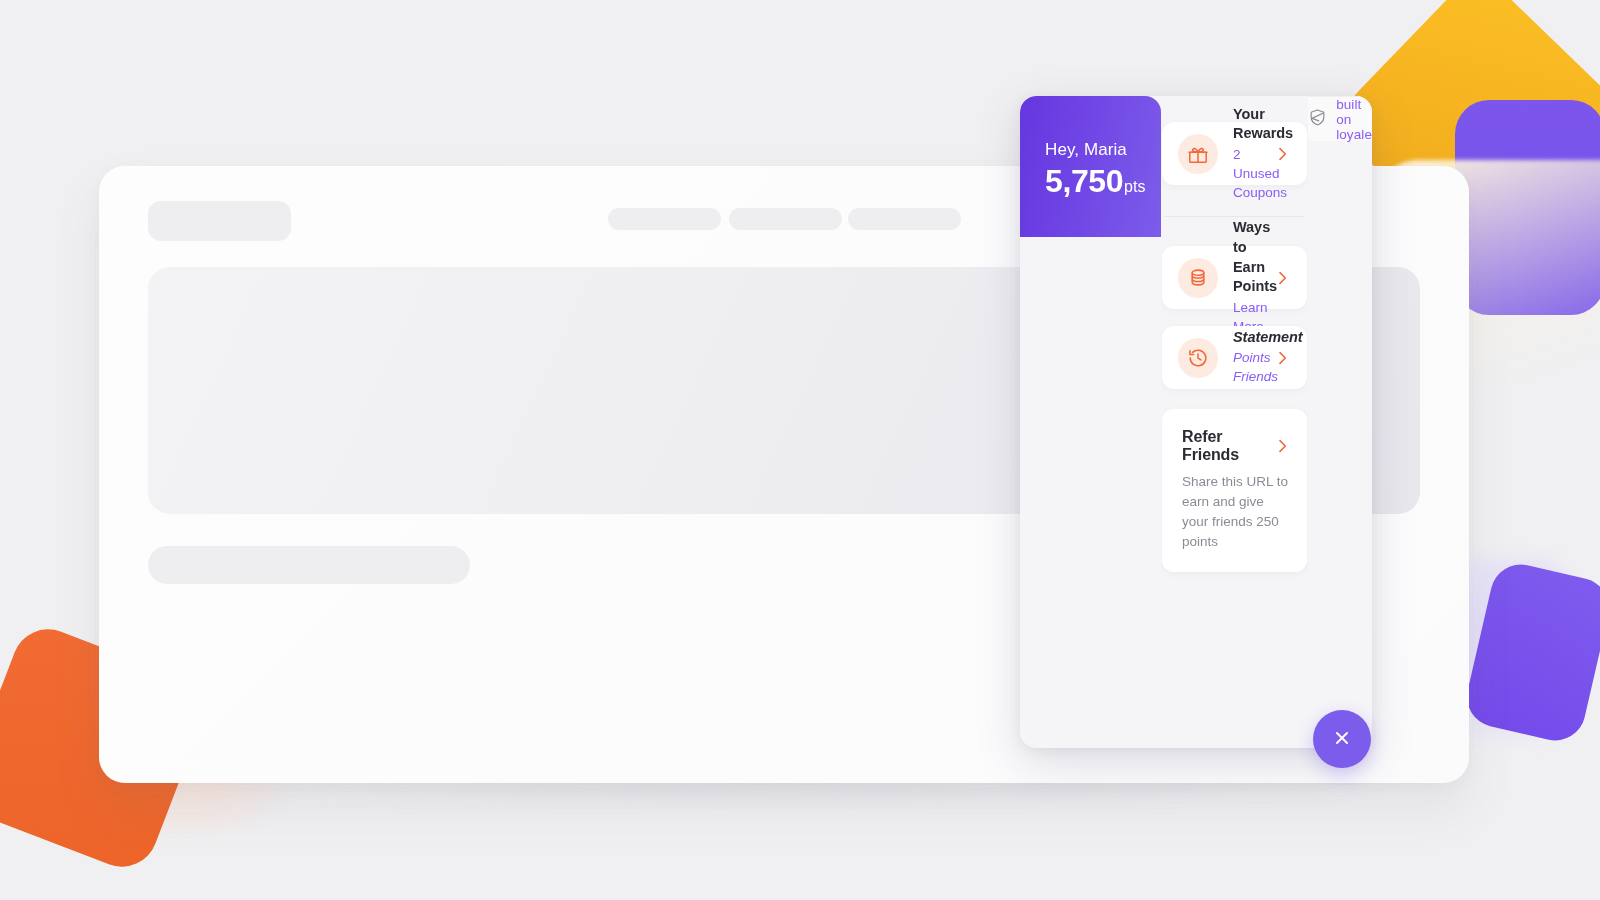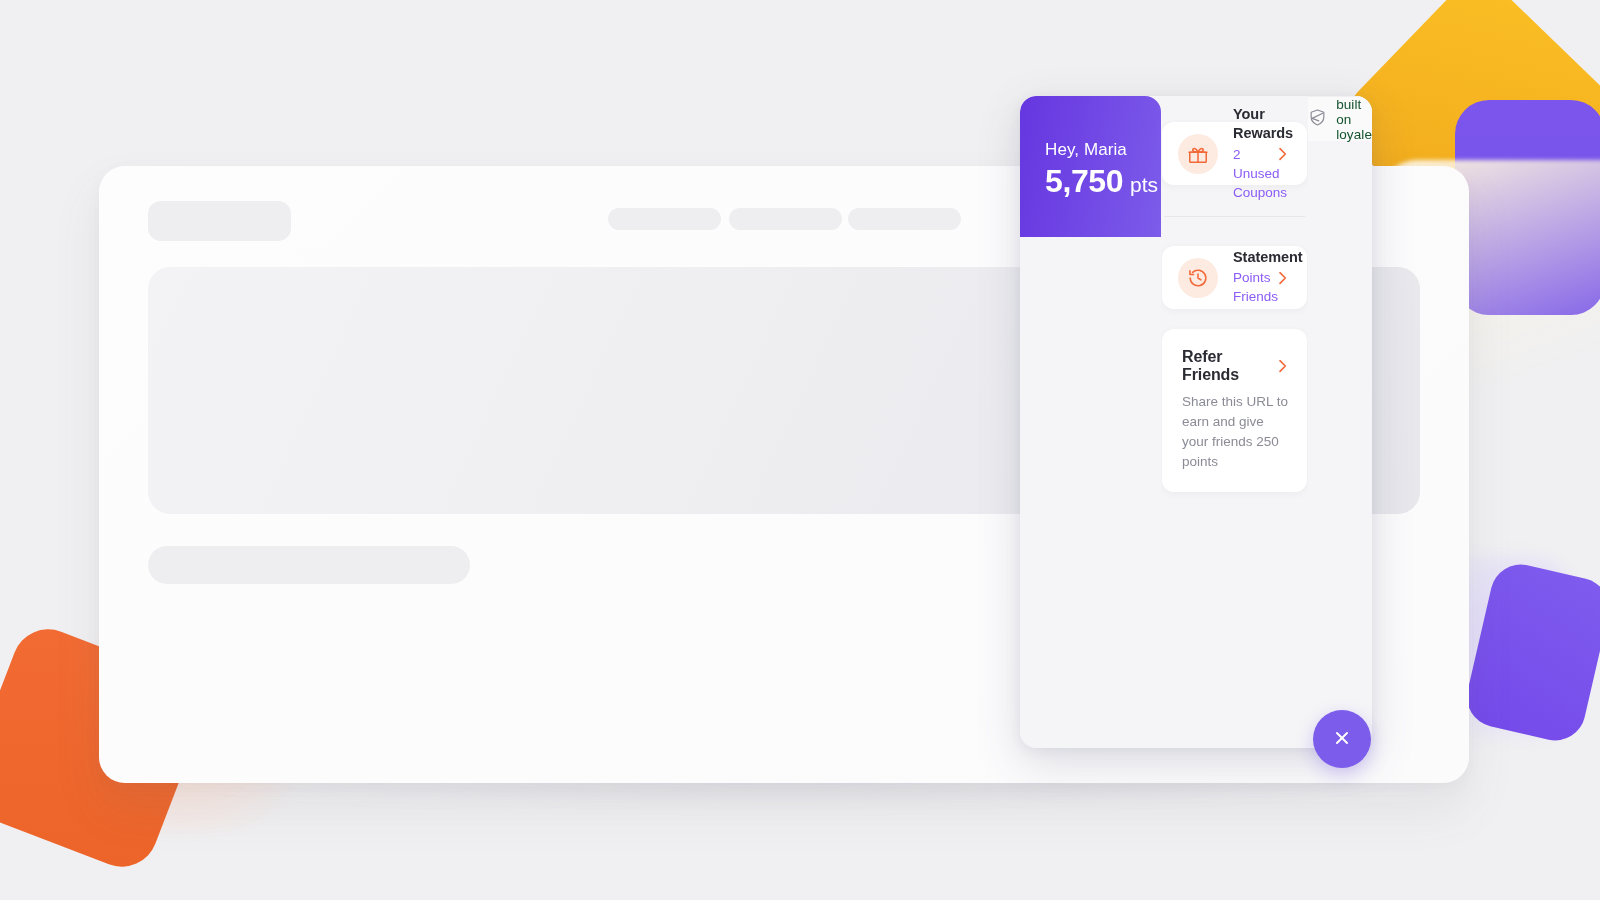--- a/index.html
+++ b/index.html
@@ -166,23 +166,23 @@
   .points-value {
     color: #ffffff;
     font-size: 32px;
     font-weight: 700;
     letter-spacing: -0.4px;
     line-height: 1.05;
   }
 
   .points-unit {
     color: #ffffff;
-    font-size: 21px;
+    font-size: 16px;
     font-weight: 400;
-    margin-left: 7px;
+    margin-left: 1px;
   }
 
   .widget-body {
     flex: 1 1 auto;
     position: relative;
     background: #f5f5f7;
     padding: 0 1px;
     overflow: hidden;
   }
 
@@ -198,21 +198,21 @@
   }
 
   .card-first { margin-top: 26px; }
 
   .divider {
     height: 1px;
     background: #e7e7ea;
     margin: 31px 2px 29px 2px;
   }
 
-  .card-gap { margin-top: 17px; }
+  .card-gap { margin-top: 17px; font-style: italic; }
 
   .icon-circle {
     width: 40px;
     height: 40px;
     flex: 0 0 40px;
     border-radius: 50%;
     background: #fdeae1;
     display: flex;
     align-items: center;
     justify-content: center;
@@ -281,21 +281,21 @@
     background: #fafafb;
     display: flex;
     align-items: center;
     justify-content: center;
     gap: 9px;
     border-top: 1px solid #f0f0f2;
   }
 
   .footer-text {
     font-size: 13.5px;
-    color: #14532d;
+    color: #8b5cf6;
     letter-spacing: 0.1px;
   }
 
   
   .fab-close {
     position: absolute;
     left: 1313px;
     top: 710px;
     width: 58px;
     height: 58px;
@@ -374,20 +374,39 @@
         </div>
         <span class="chev">
           <svg width="16" height="16" viewBox="0 0 24 24" fill="none" stroke="#f2693a" stroke-width="2.4" stroke-linecap="round" stroke-linejoin="round">
             <polyline points="9 4 17 12 9 20"></polyline>
           </svg>
         </span>
       </div>
 
       <div class="divider"></div>
 
+      <div class="card">
+        <div class="icon-circle">
+          <svg width="22" height="22" viewBox="0 0 24 24" fill="none" stroke="#f2693a" stroke-width="1.7" stroke-linecap="round" stroke-linejoin="round">
+            <ellipse cx="12" cy="6.2" rx="6.3" ry="2.8"></ellipse>
+            <path d="M5.7 6.2v3.1c0 1.55 2.82 2.8 6.3 2.8s6.3-1.25 6.3-2.8V6.2"></path>
+            <path d="M5.7 9.9v3.1c0 1.55 2.82 2.8 6.3 2.8s6.3-1.25 6.3-2.8V9.9"></path>
+            <path d="M5.7 13.6v3.1c0 1.55 2.82 2.8 6.3 2.8s6.3-1.25 6.3-2.8v-3.1"></path>
+          </svg>
+        </div>
+        <div class="card-text">
+          <div class="card-title">Ways to Earn Points</div>
+          <div class="card-sub">Learn More</div>
+        </div>
+        <span class="chev">
+          <svg width="16" height="16" viewBox="0 0 24 24" fill="none" stroke="#f2693a" stroke-width="2.4" stroke-linecap="round" stroke-linejoin="round">
+            <polyline points="9 4 17 12 9 20"></polyline>
+          </svg>
+        </span>
+      </div>
 
       <div class="card card-gap">
         <div class="icon-circle">
           <svg width="22" height="22" viewBox="0 0 24 24" fill="none" stroke="#f2693a" stroke-width="1.7" stroke-linecap="round" stroke-linejoin="round">
             <path d="M3.5 12a8.5 8.5 0 1 0 2.6-6.1"></path>
             <polyline points="3.2 4.2 3.2 8.2 7.2 8.2"></polyline>
             <polyline points="12 7.6 12 12 15.2 14"></polyline>
           </svg>
         </div>
         <div class="card-text">

